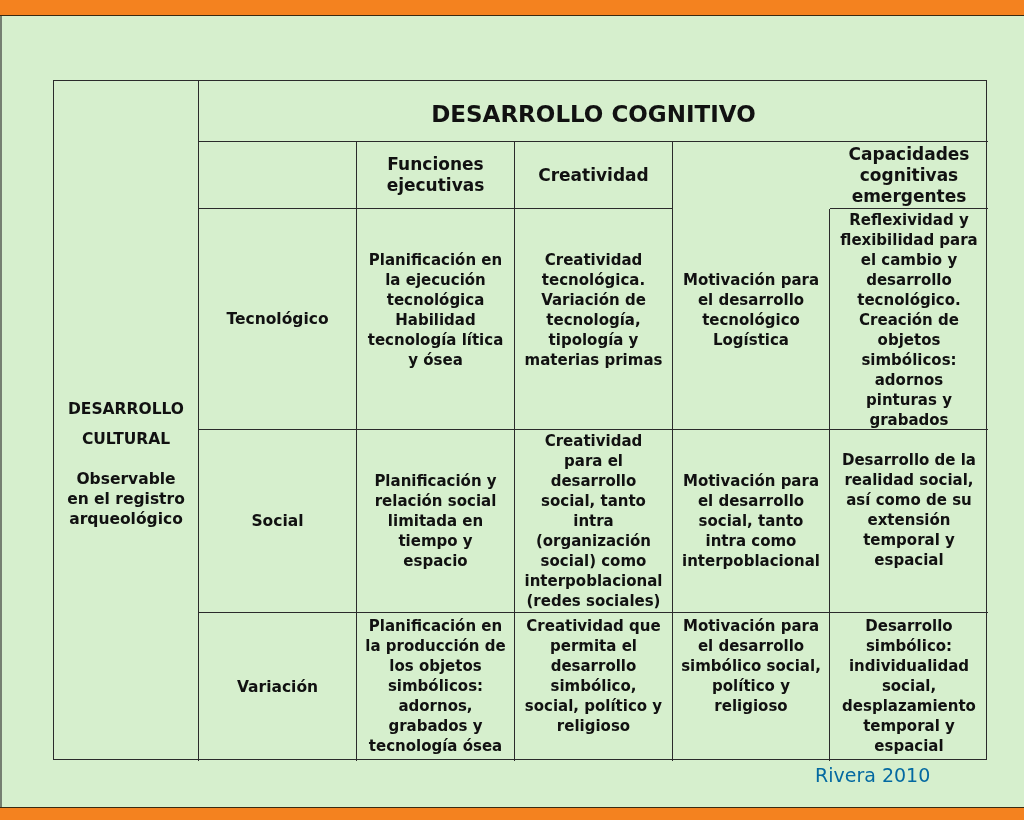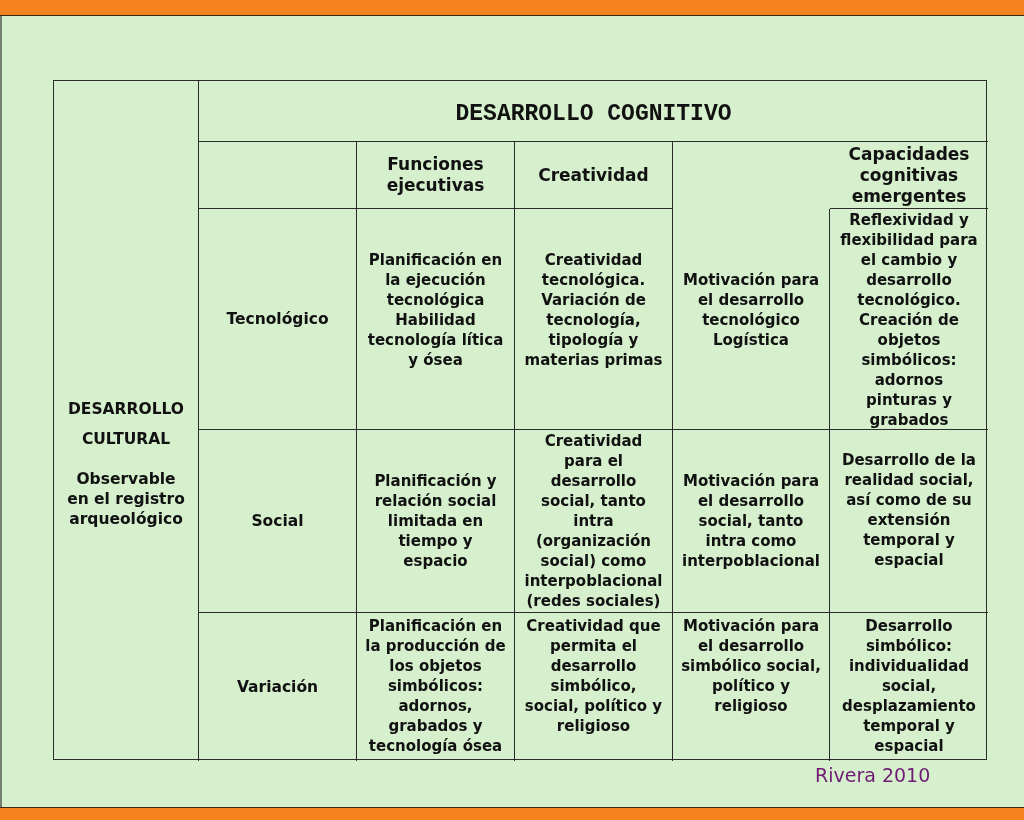--- a/index.html
+++ b/index.html
@@ -32,33 +32,33 @@
     grid-column:1; grid-row:1 / span 5; border-bottom:none;
     flex-direction:column; font-weight:bold; font-size:15.5px; line-height:20px;
     padding-top:86px;
   }
   .side .l1 { margin-bottom:10px; }
   .side .l2 { margin-bottom:20px; }
   .side .l3 { line-height:20px; }
 
   .title {
     grid-column:2 / span 5; grid-row:1; flex-direction:column;
-    font-weight:bold; line-height:27px; padding-top:6px;font-family:Liberation Mono, monospace;
+    font-weight:bold; line-height:27px; padding-top:6px;
   }
   .title .t1 { font-size:23px; }
   .title .t2 { font-size:23px; }
 
   .hdr { font-weight:bold; font-size:17px; line-height:21px; white-space:pre-line; }
   .rowlabel { font-weight:bold; font-size:15.5px; }
   .body { font-size:15px; line-height:20px; white-space:pre-line; }
   .body.top { align-items:flex-start; padding-top:3px; }
 
   .credit {
     position:absolute; left:815px; top:764px; font-size:19px;
-    font-family:"DejaVu Sans", sans-serif; color:#701a75;
+    font-family:"DejaVu Sans", sans-serif; color:#0369a1;
   }
 </style>
 </head>
 <body>
 
 <div class="band-top"></div>
 <div class="edge-left"></div>
 
 <div class="grid">
 

